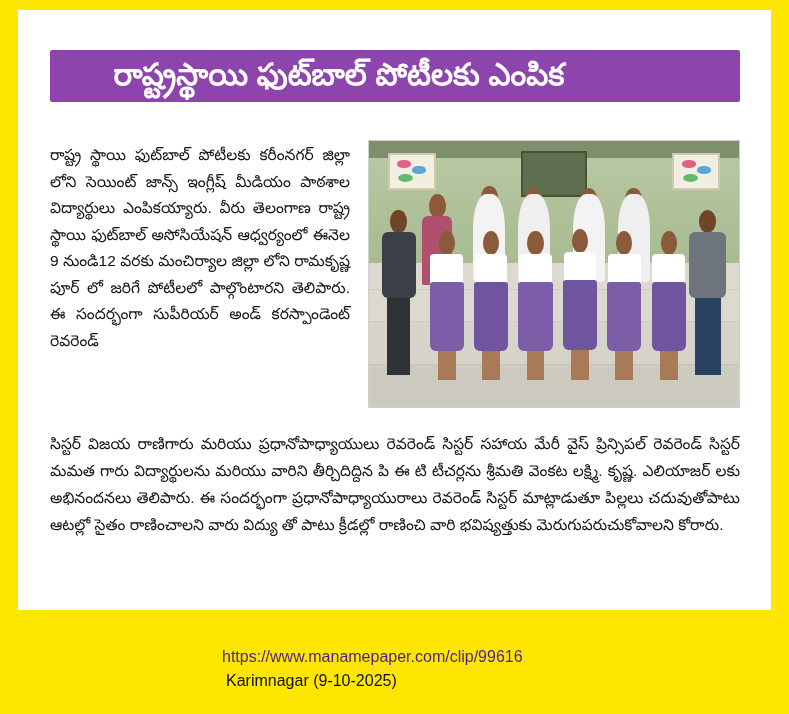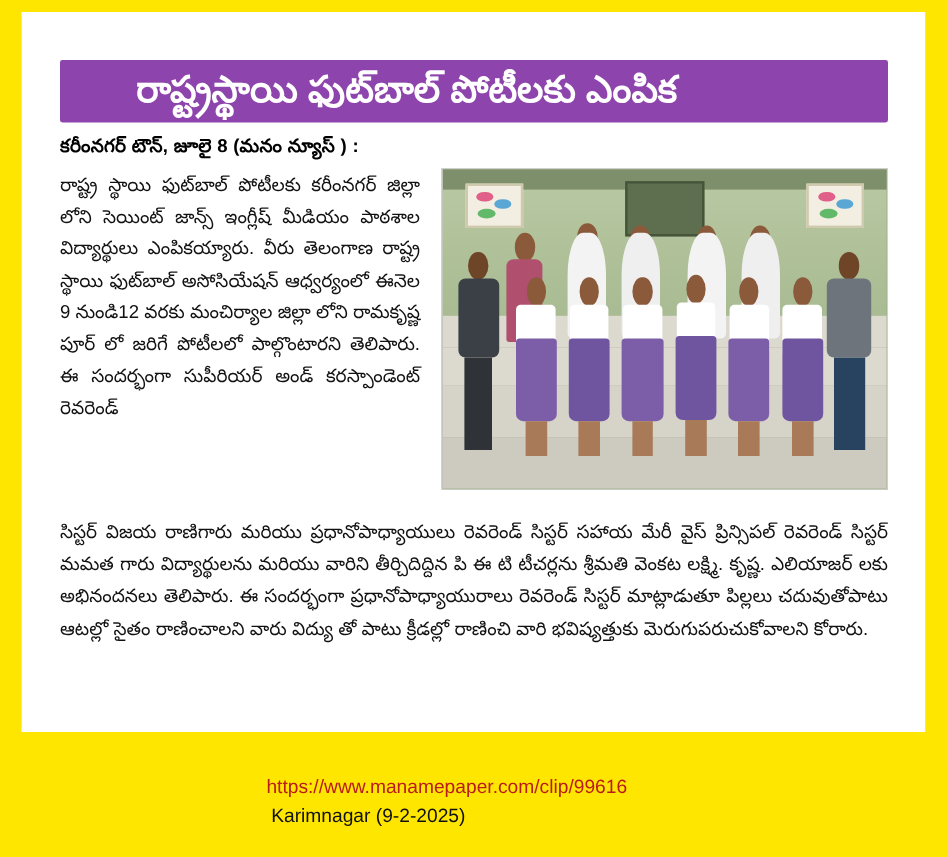--- a/index.html
+++ b/index.html
@@ -114,21 +114,21 @@
     font-weight: bold;
     line-height: 80px;
     font-family: "Liberation Sans", sans-serif;
     white-space: nowrap;
   }
   .footer-url {
     position: absolute;
     left: 222px;
     top: 34px;
     font-size: 16px;
-    color: #b91c1c;
+    color: #4c1d95;
   }
   .footer-place {
     position: absolute;
     left: 226px;
     top: 58px;
     font-size: 16px;
     color: #111111;
   }
 
   
@@ -167,21 +167,20 @@
 <body>
 
 <div class="page">
 
   <div class="article-card">
 
     <div class="headline-band">
       <div class="headline-text">రాష్ట్రస్థాయి ఫుట్‌బాల్ పోటీలకు ఎంపిక</div>
     </div>
 
-    <div class="dateline">కరీంనగర్ టౌన్,  జూలై 8 (మనం న్యూస్ ) :</div>
 
     <div class="body-col-left">రాష్ట్ర స్థాయి ఫుట్‌బాల్ పోటీలకు కరీంనగర్ జిల్లా లోని సెయింట్ జాన్స్ ఇంగ్లీష్ మీడియం పాఠశాల విద్యార్థులు ఎంపికయ్యారు. వీరు తెలంగాణ రాష్ట్ర స్థాయి ఫుట్‌బాల్ అసోసియేషన్ ఆధ్వర్యంలో ఈనెల 9 నుండి12 వరకు మంచిర్యాల జిల్లా లోని రామకృష్ణ పూర్ లో జరిగే పోటీలలో పాల్గొంటారని తెలిపారు. ఈ సందర్భంగా సుపీరియర్ అండ్ కరస్పాండెంట్ రెవరెండ్</div>
 
     <div class="photo">
       <div class="ph-wall">
         <div class="ph-wall-band"></div>
         <div class="ph-door"></div>
         <div class="ph-poster left">
           <span class="blob b1"></span>
             <span class="blob b2"></span>
@@ -266,16 +265,16 @@
       </div>
 
     </div>
 
     <div class="body-full">సిస్టర్ విజయ రాణిగారు మరియు ప్రధానోపాధ్యాయులు రెవరెండ్ సిస్టర్ సహాయ మేరీ వైస్ ప్రిన్సిపల్ రెవరెండ్ సిస్టర్ మమత గారు విద్యార్థులను మరియు వారిని తీర్చిదిద్దిన పి ఈ టి టీచర్లను శ్రీమతి వెంకట లక్ష్మి. కృష్ణ. ఎలియాజర్ లకు అభినందనలు తెలిపారు. ఈ సందర్భంగా ప్రధానోపాధ్యాయురాలు రెవరెండ్ సిస్టర్ మాట్లాడుతూ పిల్లలు చదువుతోపాటు ఆటల్లో సైతం రాణించాలని వారు విద్యు తో పాటు క్రీడల్లో రాణించి వారి భవిష్యత్తుకు మెరుగుపరుచుకోవాలని కోరారు.</div>
 
   </div>
 
   <div class="footer">
     <div class="footer-url">https://www.manamepaper.com/clip/99616</div>
-    <div class="footer-place">Karimnagar  (9-2-2025)</div>
+    <div class="footer-place">Karimnagar  (9-10-2025)</div>
   </div>
 
 </div>
 
 </body></html>

